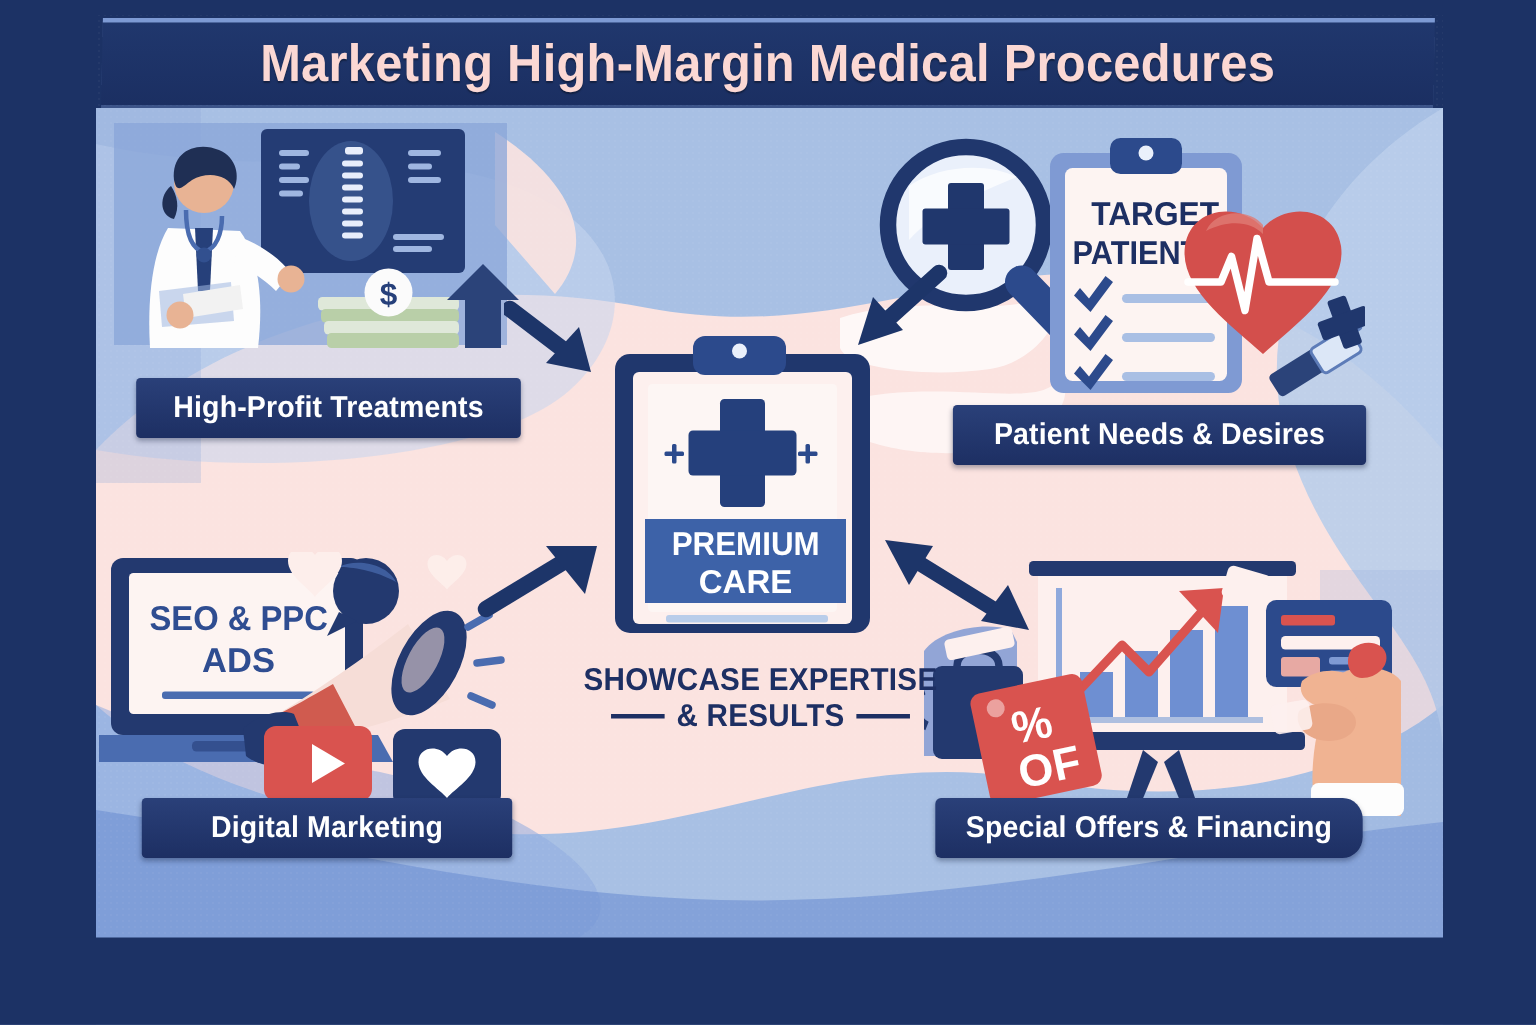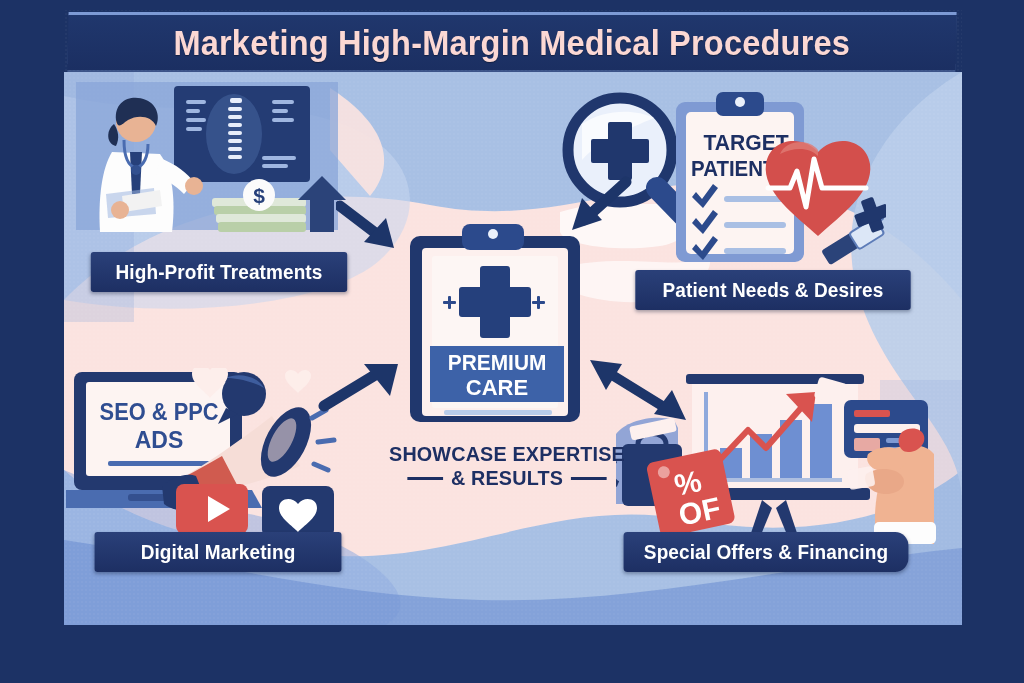--- a/index.html
+++ b/index.html
@@ -58,21 +58,21 @@
     font-weight:bold; font-size:21px; line-height:1.12;
     transform:scaleX(.94); letter-spacing:.2px;
   }
   #center-caption .ln2 { display:block; white-space:nowrap; }
   .dash { display:inline-block; width:38px; height:3px; background:#1d2f63;
           vertical-align:middle; margin:0 8px; }
 
   
   .illu { position:absolute; }
   #illu-tl { left:76px;  top:82px;  width:300px; height:180px; }
-  #illu-tr { left:556px; top:88px;  width:330px; height:190px;text-align:center; }
+  #illu-tr { left:580px; top:88px;  width:330px; height:190px;text-align:center; }
   #illu-bl { left:66px;  top:368px; width:310px; height:175px;text-align:center; }
   #illu-br { left:616px; top:372px; width:320px; height:172px; }
 
   
   .arrow { position:absolute; }
   #arrow-tl { left:336px; top:198px; }
   #arrow-tr { left:556px; top:176px; }
   #arrow-bl { left:318px; top:358px; }
   #arrow-br { left:586px; top:356px; }
 

